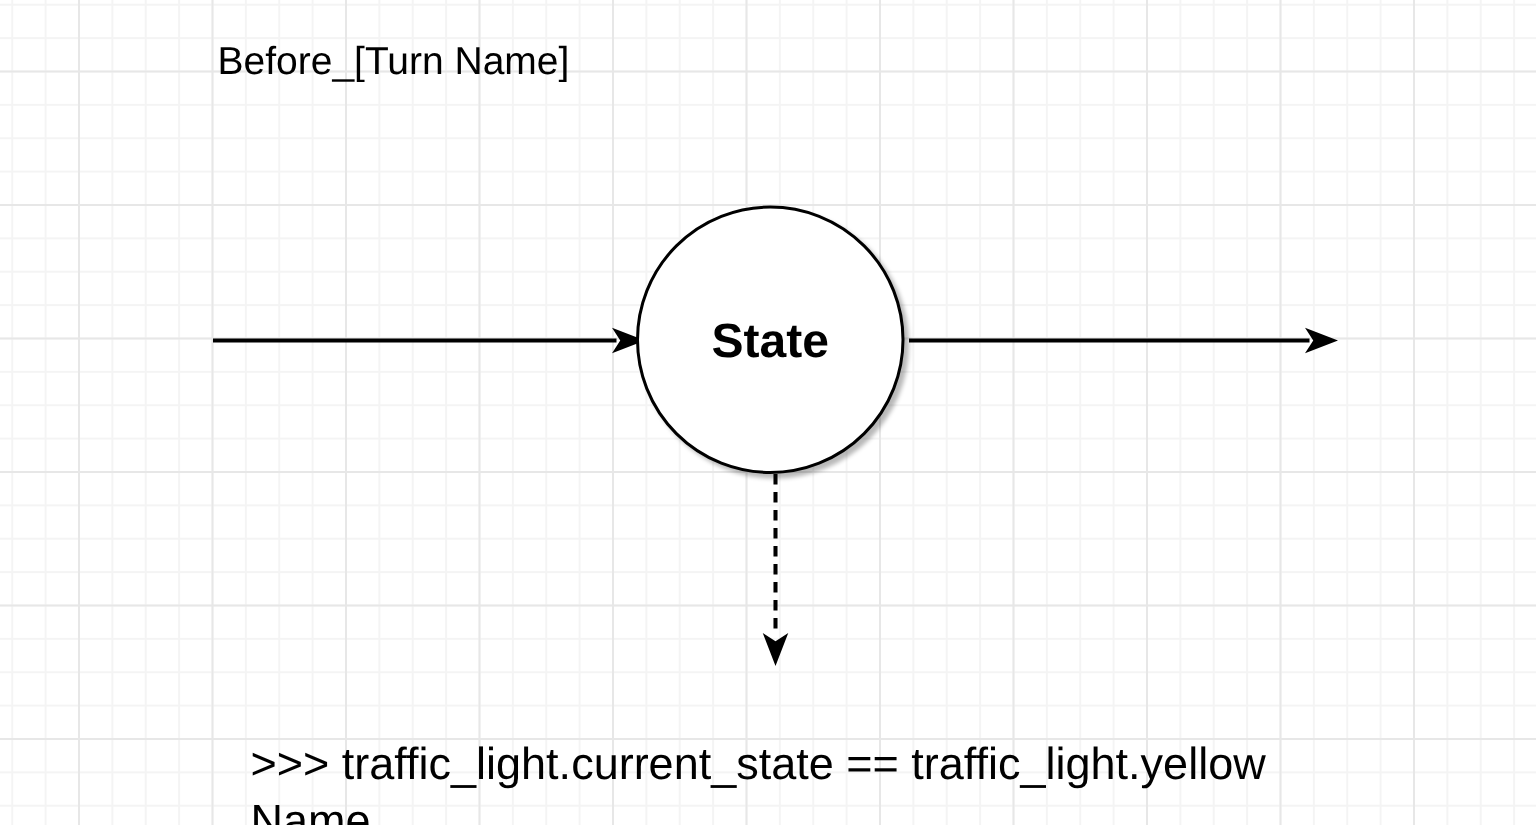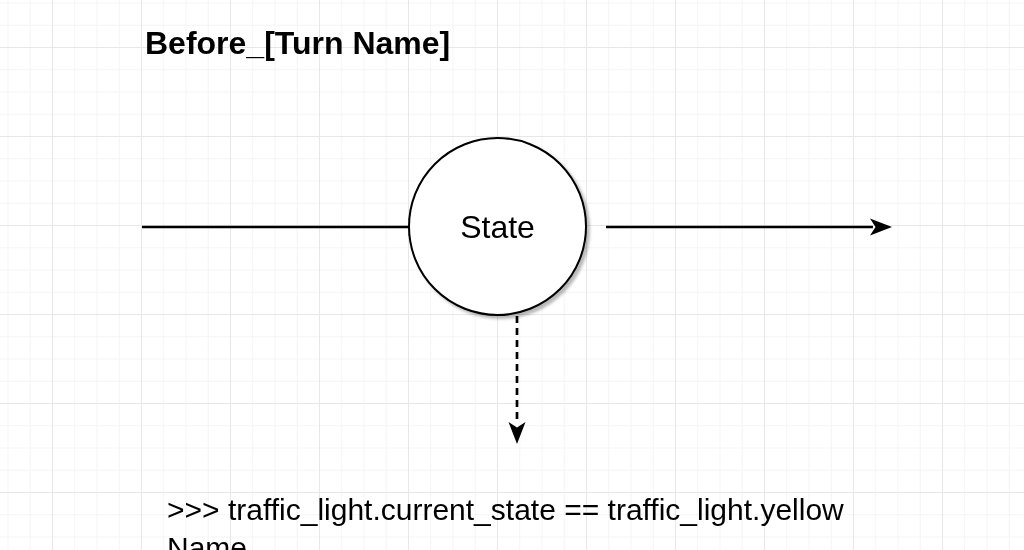--- a/index.html
+++ b/index.html
@@ -24,48 +24,49 @@
     background-position: 52px 47px, 52px 47px, 7.5px 2.5px, 7.5px 2.5px;
   }
   .edges-svg {
     position: absolute;
     left: 0; top: 0;
     width: 1024px; height: 550px;
     z-index: 1;
   }
   .state-node {
     position: absolute;
-    left: 408px;
+    left: 424px;
     top: 137px;
     width: 175px;
     height: 175px;
     border: 2.5px solid #000000;
     border-radius: 50%;
     background: #ffffff;
     box-shadow: 3px 3px 3px rgba(0,0,0,0.28);
     z-index: 2;
     display: flex;
     align-items: center;
     justify-content: center;
+    font-weight: bold;
   }
   .state-node-label {
     font-size: 32px;
     color: #000000;
     line-height: 1;
   }
   .lbl {
     position: absolute;
     color: #000000;
     white-space: nowrap;
     z-index: 3;
     line-height: 1;
   }
   .lbl-bold {
-    font-weight: bold;
-    font-size: 32px;
+    font-weight: normal;
+    font-size: 26px;
   }
   .diagram-title   { left: 145px; top: 27px;  }
   .enter-label     { left: 57px;  top: 267px; }
   .exit-label      { left: 632px; top: 264px; }
   .console-text {
     position: absolute;
     left: 167px;
     top: 463px;
     font-size: 30px;
     line-height: 38px;

